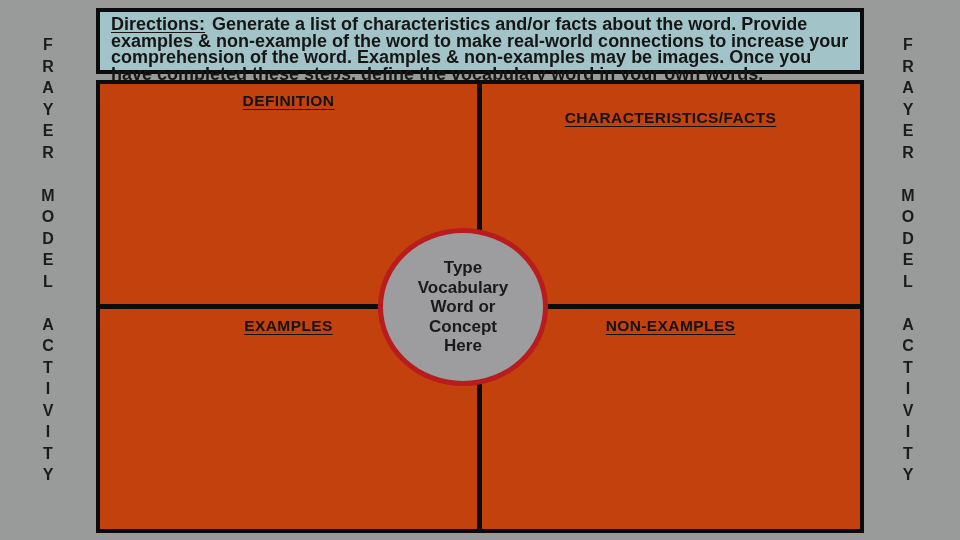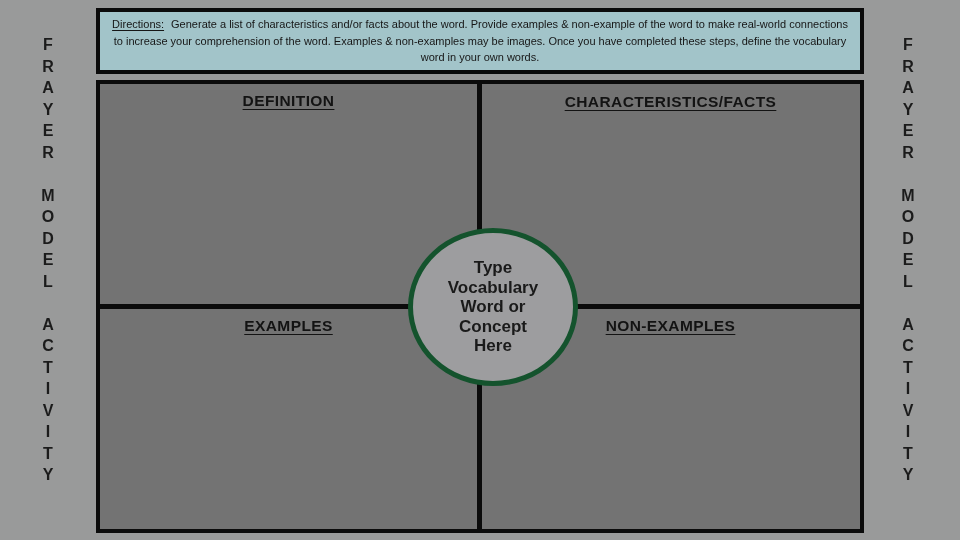--- a/index.html
+++ b/index.html
@@ -35,78 +35,77 @@
   
   .directions-box {
     position: absolute;
     left: 96px; top: 8px;
     width: 768px; height: 66px;
     background: #a2c4c9;
     border: 4px solid #0b0b0b;
     padding: 4px 11px;
   }
   .directions-text {
-    font-size: 11px;
-    font-weight: normal;
+    font-size: 18px;
+    font-weight: bold;
     line-height: 16.5px;
     color: #161616;
-    text-align: center;
   }
   .directions-label {
     text-decoration: underline;
     text-underline-offset: 2px;
     margin-right: 7px;
   }
 
   
   .frayer-box {
     position: absolute;
     left: 96px; top: 80px;
     width: 768px; height: 453px;
-    background: #737373;
+    background: #c2410c;
     border: 4px solid #0b0b0b;
   }
   .divider-v {
     position: absolute;
     left: 377px; top: 0;
     width: 5px; height: 100%;
     background: #0b0b0b;
   }
   .divider-h {
     position: absolute;
     left: 0; top: 220px;
     width: 100%; height: 5px;
     background: #0b0b0b;
   }
   .quadrant {
     position: absolute;
     width: 377px;
   }
   .quadrant.tl { left: 0;     top: 0;     height: 220px; }
-  .quadrant.tr { left: 382px; top: 1px;     height: 160px; }
+  .quadrant.tr { left: 382px; top: 17px;     height: 160px; }
   .quadrant.bl { left: 0;     top: 225px; height: 220px; }
   .quadrant.br { left: 382px; top: 225px; height: 220px; }
   .quadrant-heading {
     margin-top: 8px;
     text-align: center;
     font-size: 15.5px;
     font-weight: bold;
     letter-spacing: 0.4px;
     text-decoration: underline;
     text-underline-offset: 3px;
     color: #131313;
   }
 
   
   .center-circle {
     position: absolute;
-    left: 308px; top: 144px;
+    left: 278px; top: 144px;
     width: 170px; height: 158px;
     background: #9d9d9f;
-    border: 5px solid #14532d;
+    border: 5px solid #b91c1c;
     border-radius: 50%;
     display: flex;
     align-items: center;
     justify-content: center;
     text-align: center;
     z-index: 2;
   }
   .circle-text {
     font-size: 17px;
     font-weight: bold;

